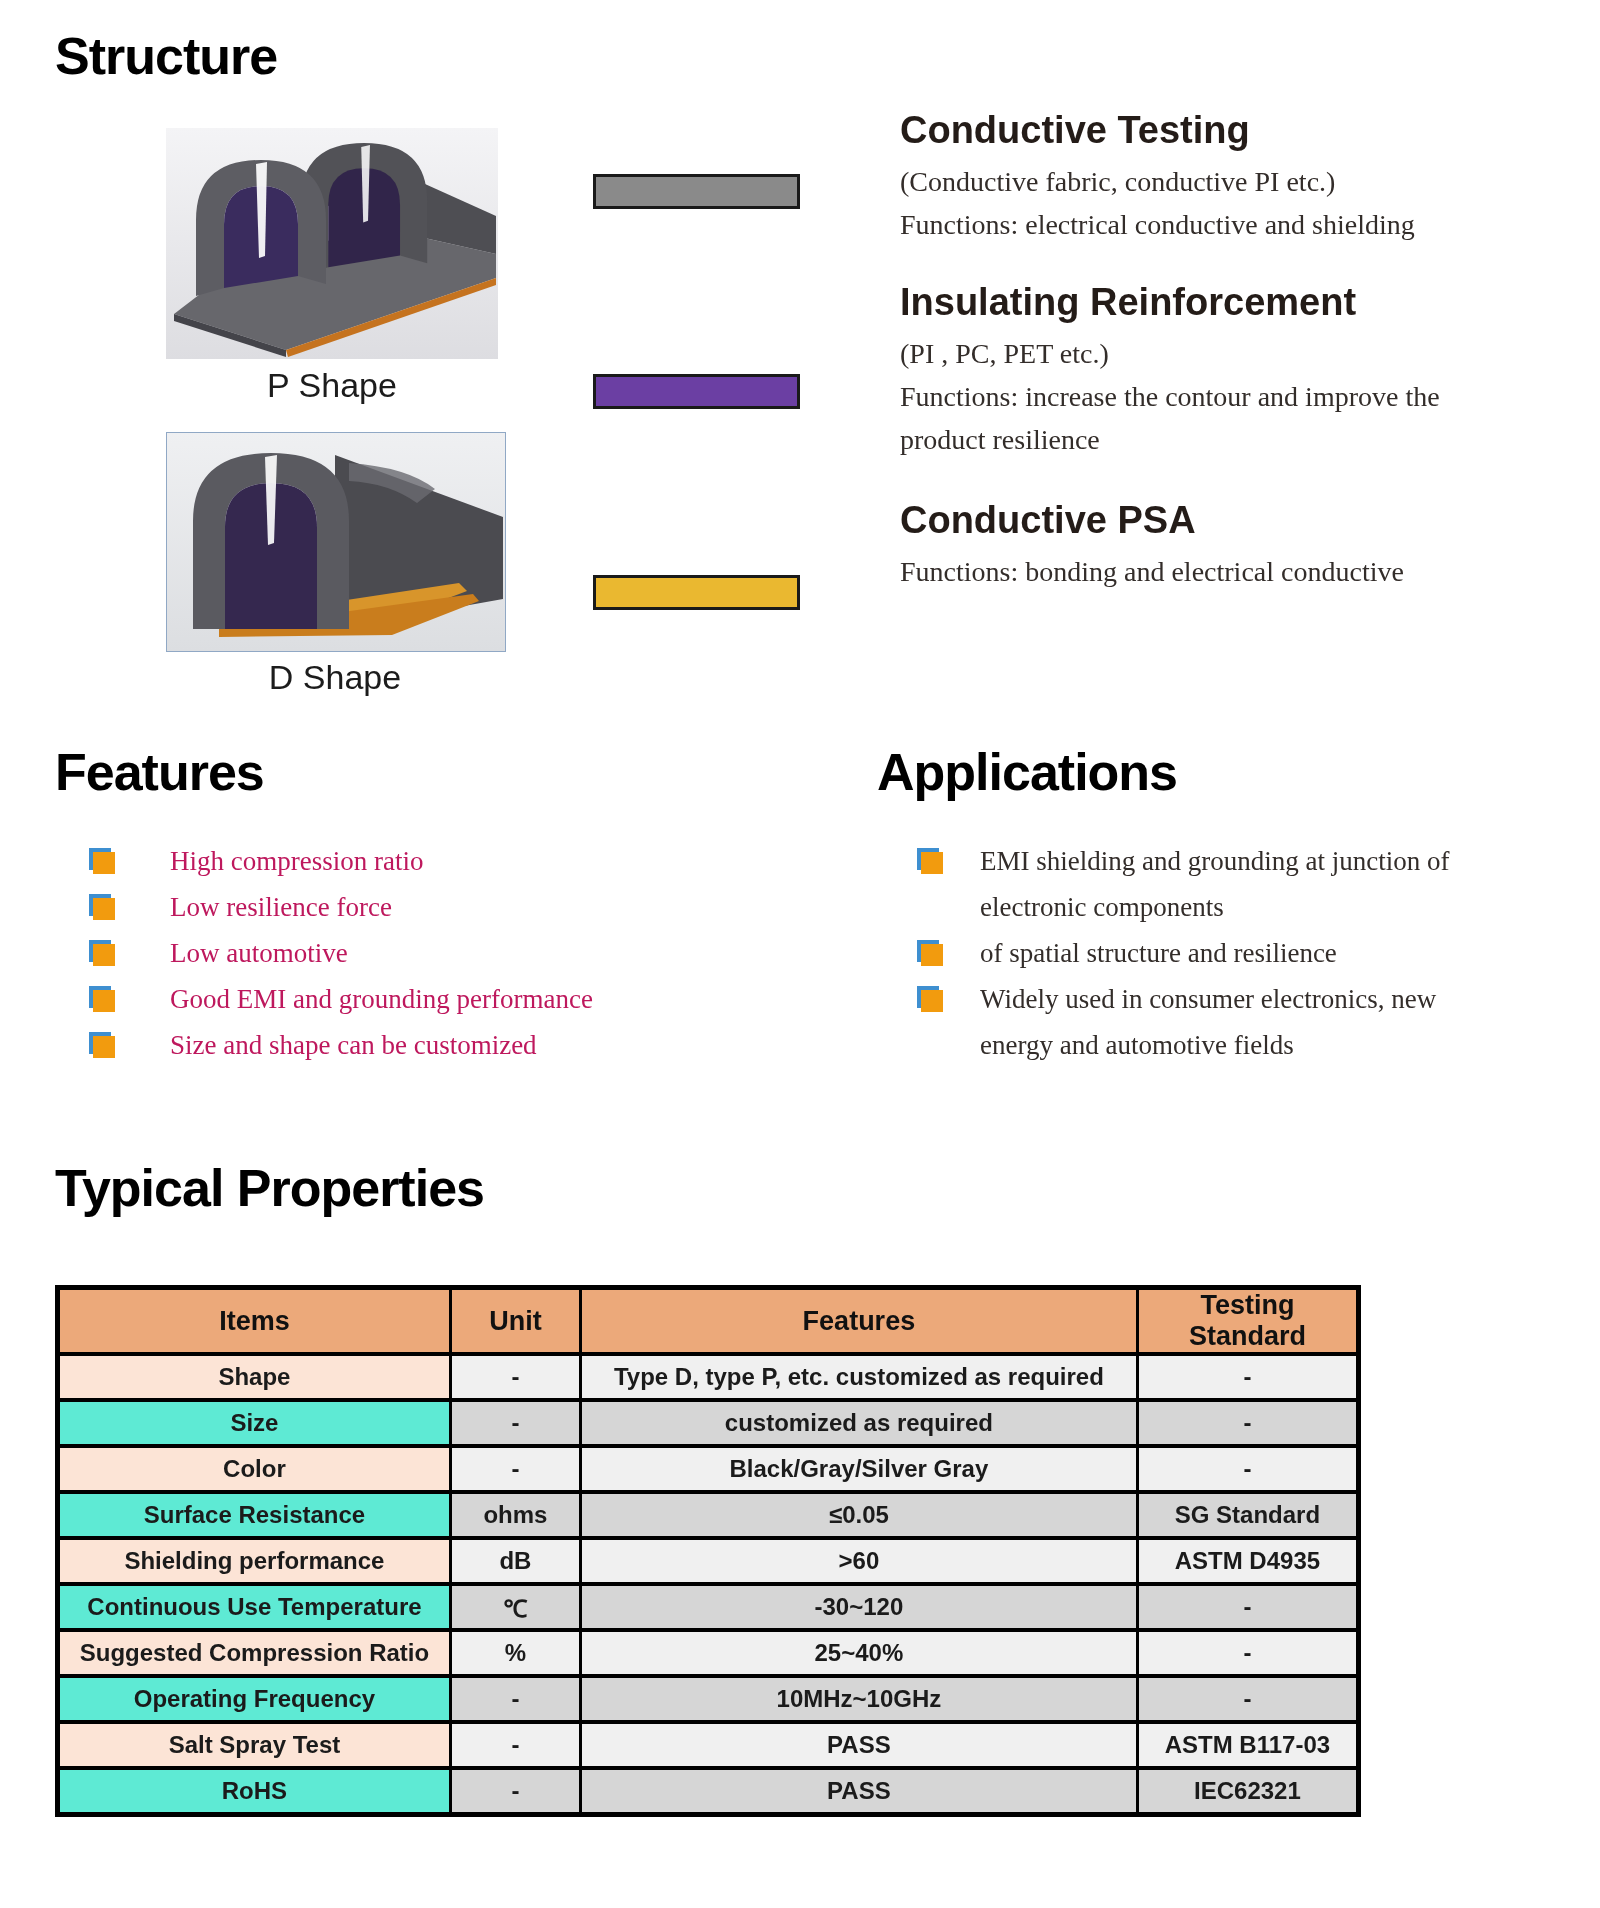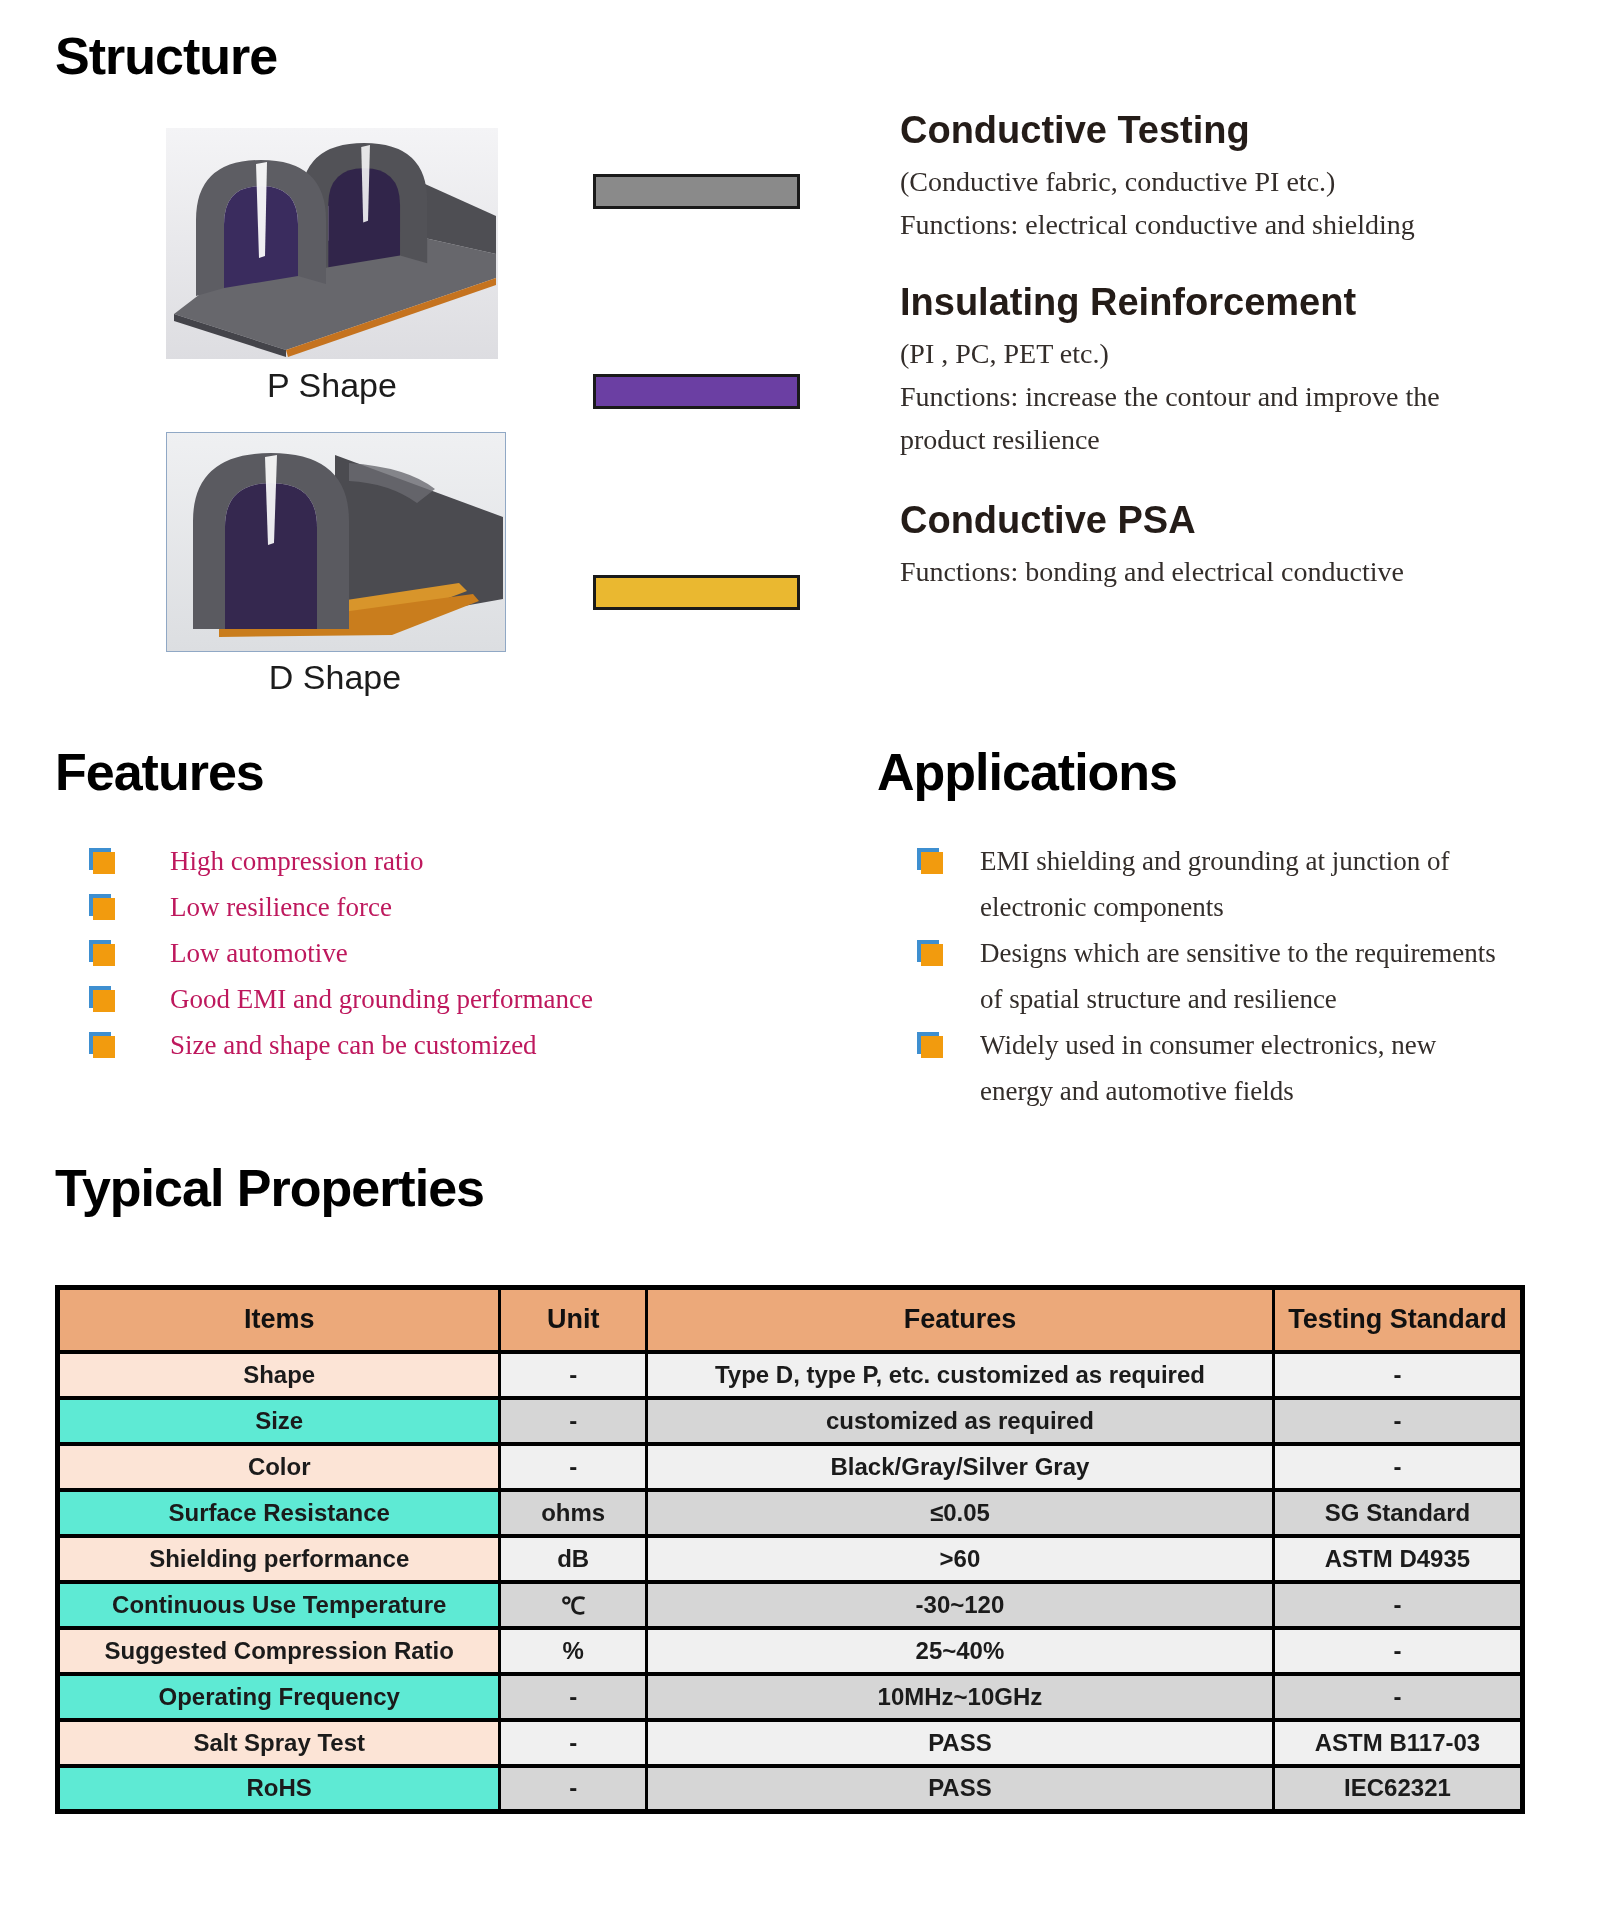--- a/index.html
+++ b/index.html
@@ -39,21 +39,21 @@
         font-size:27px;color:#be185d;white-space:nowrap;}
 
   .app-list{position:absolute;left:917px;top:838px;width:660px;}
   .app-item{display:flex;align-items:flex-start;}
   .app-item .bullet{margin-top:10px;}
   .app-text{margin-left:37px;width:625px;font-family:"Liberation Serif",serif;
         font-size:27px;color:#332d2a;line-height:46px;}
   .app-text span{display:block;}
 
   
-  .props-table{position:absolute;left:55px;top:1285px;width:1470px;
+  .props-table{position:absolute;left:55px;top:1285px;width:1306px;
         border-collapse:collapse;table-layout:fixed;border:5px solid #000;}
   .props-table th,.props-table td{border:3px solid #000;border-top-width:4px;border-bottom-width:4px;
         text-align:center;vertical-align:middle;padding:0 6px;box-sizing:border-box;
         font-family:"Liberation Sans",sans-serif;overflow:hidden;}
   .props-table th{height:64px;background:#ECA97A;font-size:27px;font-weight:700;color:#111;}
   .props-table td{height:46px;font-size:24px;font-weight:700;color:#1b1b1b;background:#F0F0F0;}
   .props-table td.item-col{background:#FCE4D6;}
   .props-table tr.odd td{background:#D6D6D6;}
   .props-table tr.odd td.item-col{background:#5eead4;}
 </style>
@@ -168,21 +168,20 @@
     <div class="app-item">
       <span class="bullet"></span>
       <div class="app-text">
         <span>EMI shielding and grounding at junction of</span>
         <span>electronic components</span>
       </div>
     </div>
     <div class="app-item">
       <span class="bullet"></span>
       <div class="app-text">
-        <span>Designs which are sensitive to the requirements</span>
         <span>of spatial structure and resilience</span>
       </div>
     </div>
     <div class="app-item">
       <span class="bullet"></span>
       <div class="app-text">
         <span>Widely used in consumer electronics, new</span>
         <span>energy and automotive fields</span>
       </div>
     </div>

